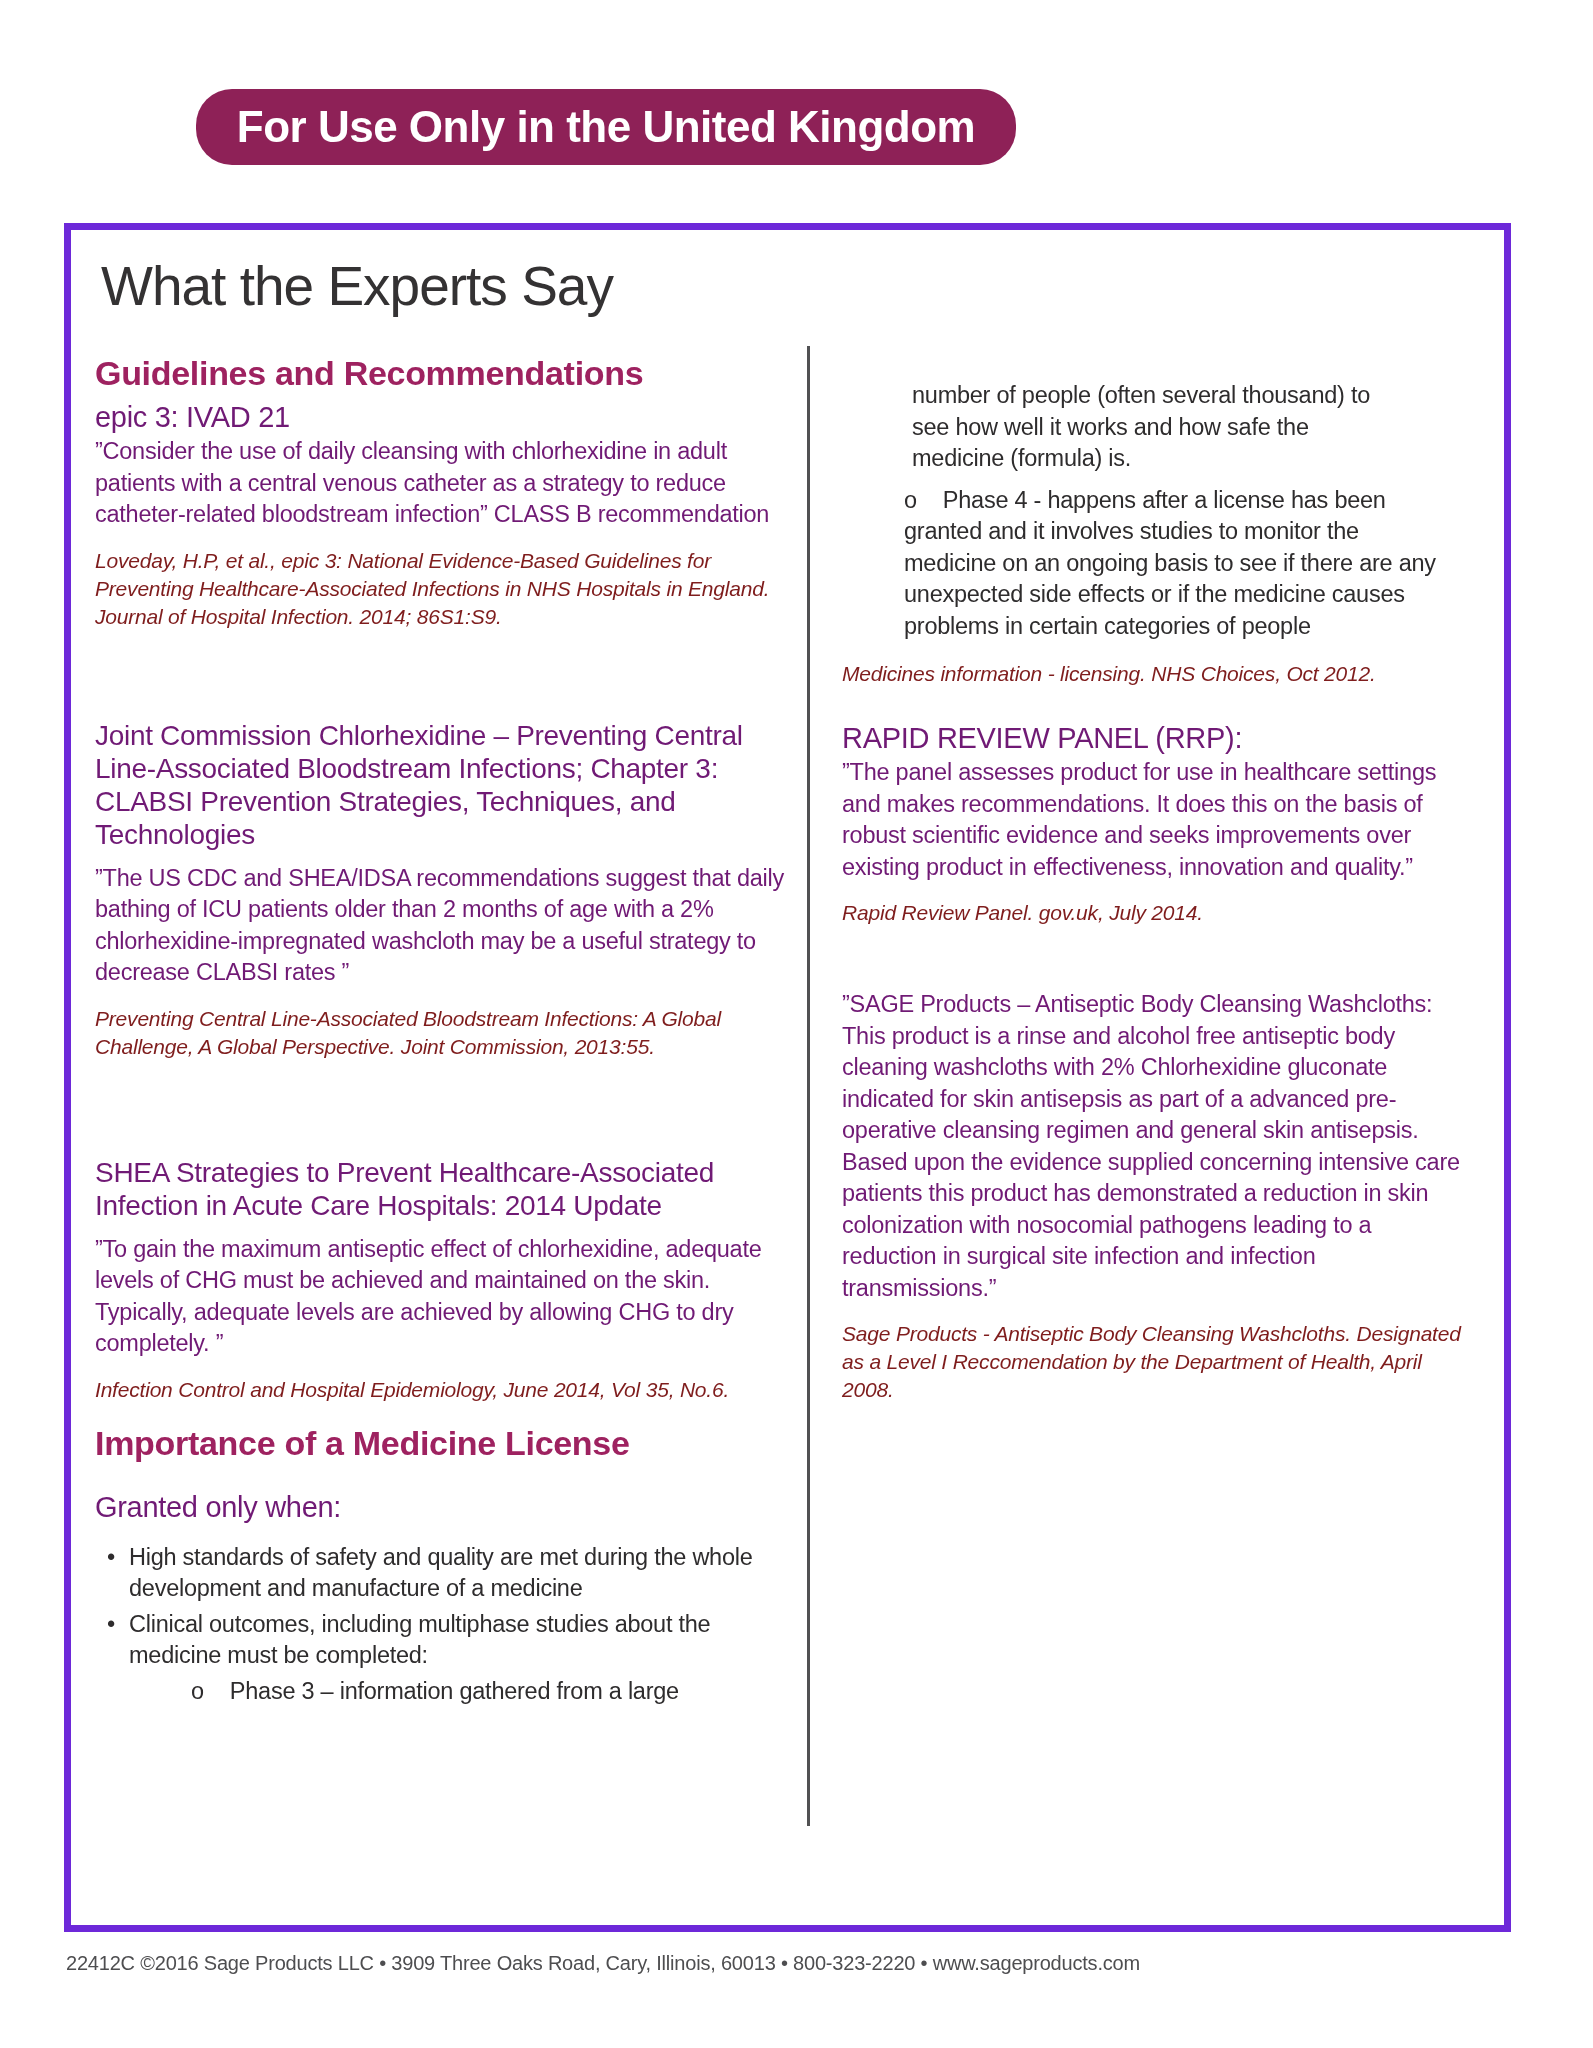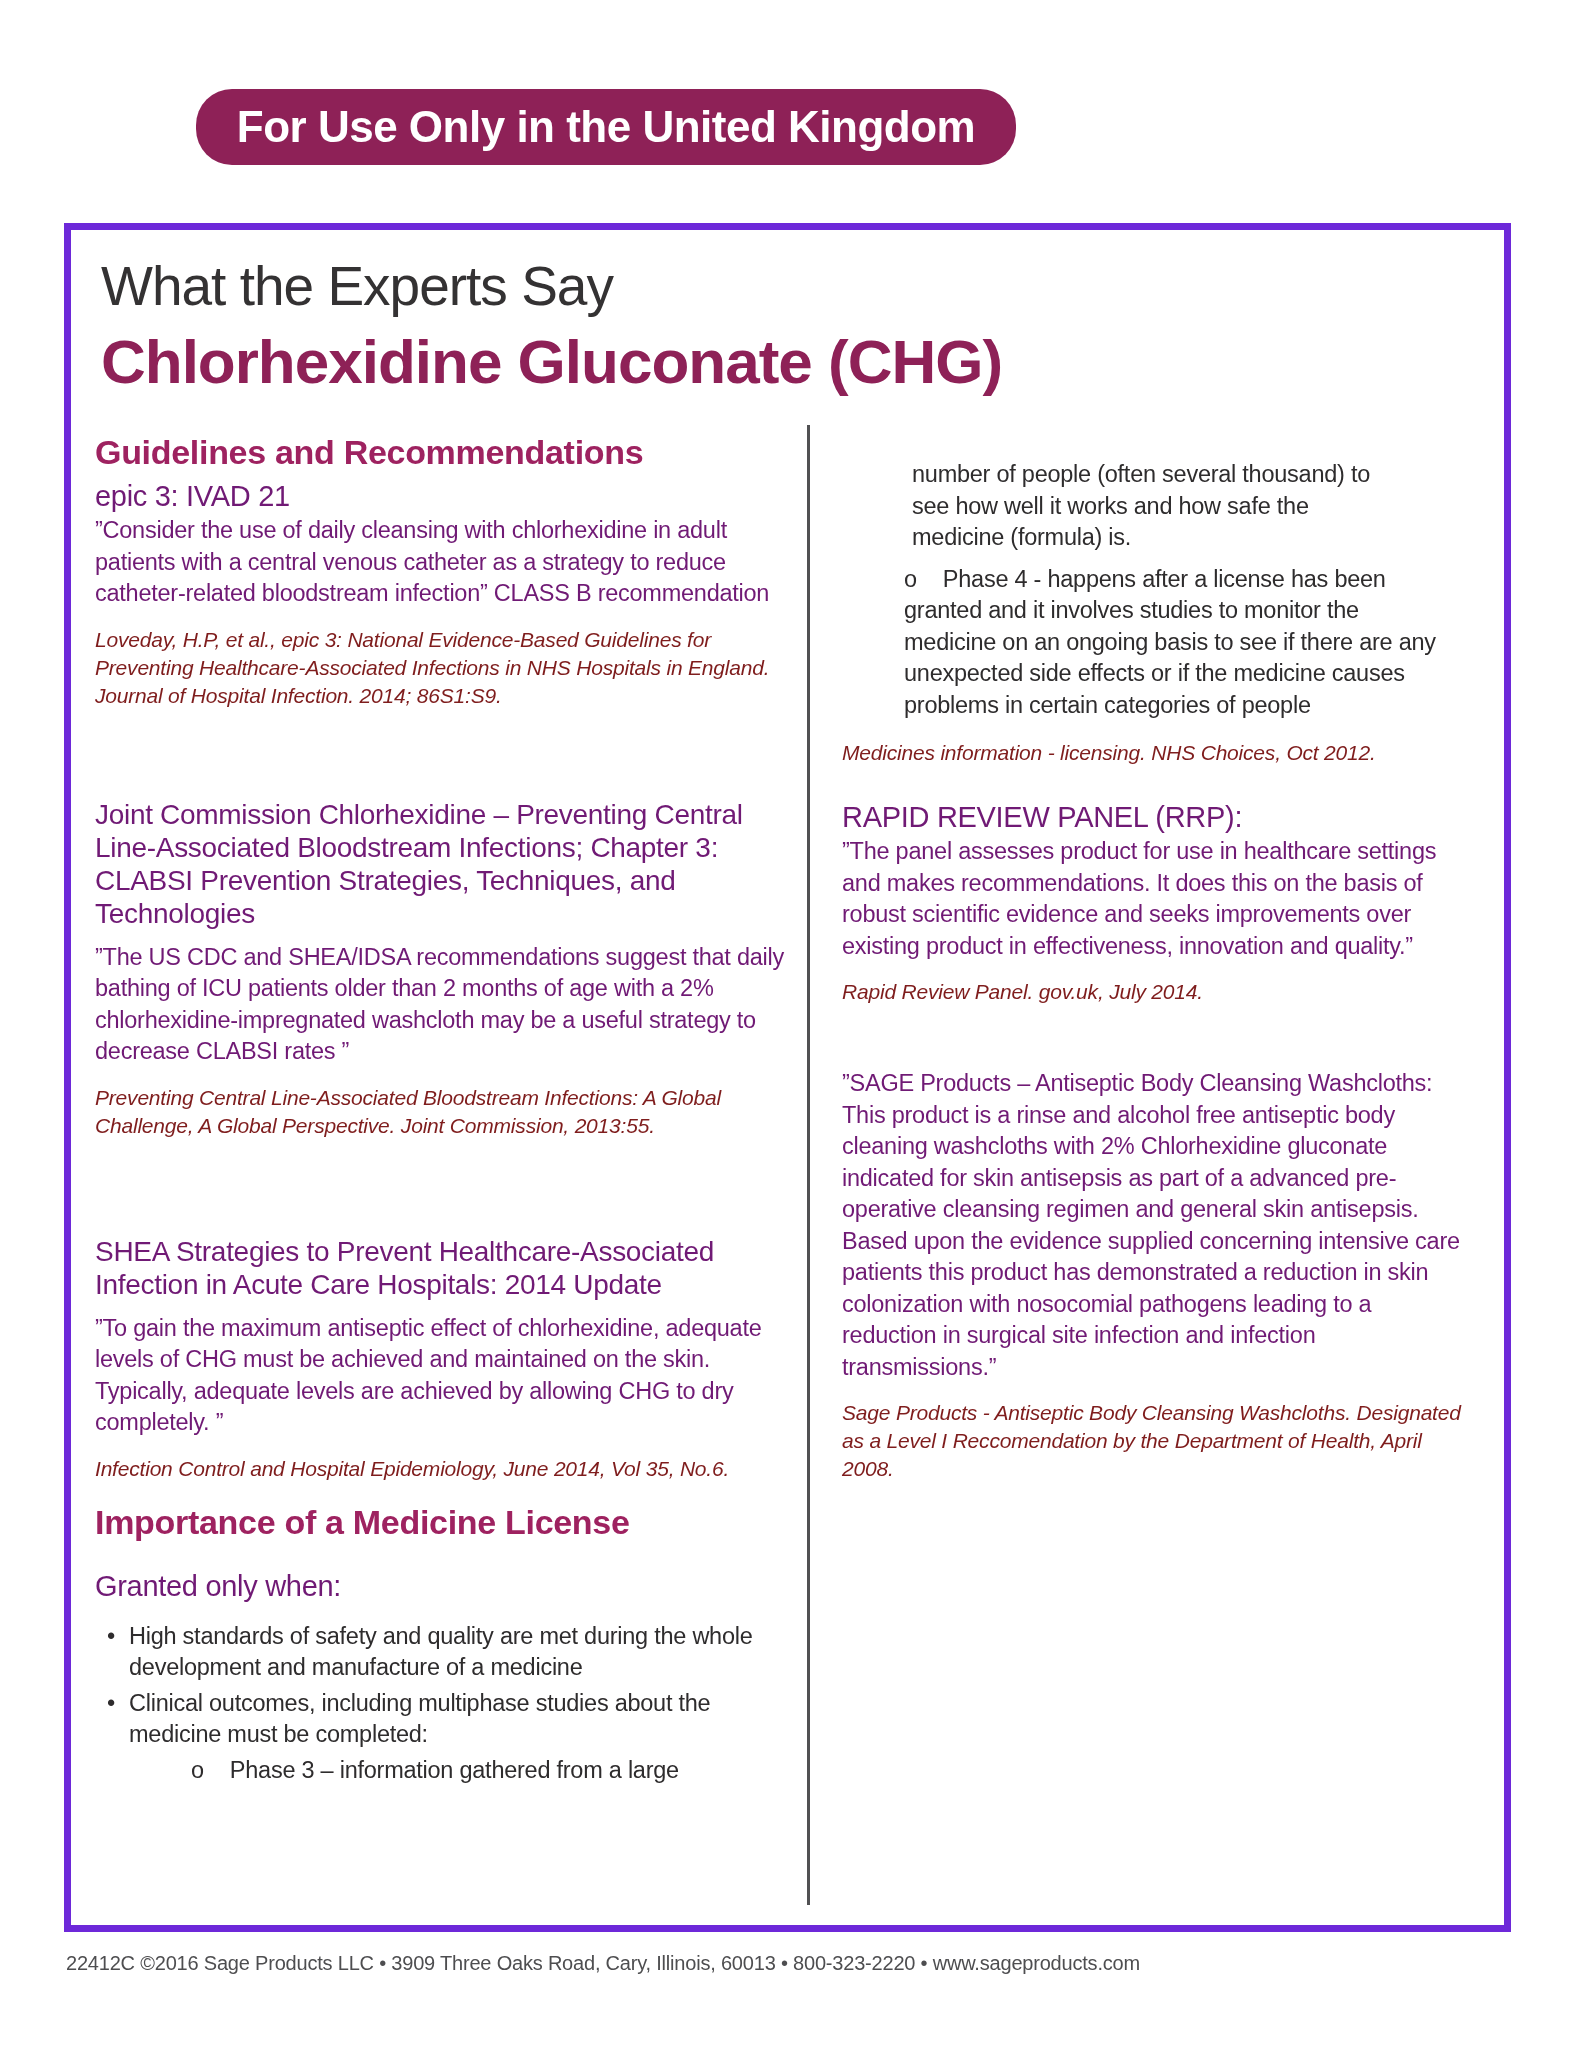--- a/index.html
+++ b/index.html
@@ -60,21 +60,20 @@
 <body>
 
 <div class="page">
 
   <div class="banner">For Use Only in the United Kingdom</div>
 
   <div class="main-box">
 
     <div class="title-block">
       <div class="title1">What the Experts Say</div>
-      <div class="title2">Chlorhexidine Gluconate (CHG)</div>
     </div>
 
     <div class="columns">
 
       <div class="col-left">
         <h2 class="h-maroon">Guidelines and Recommendations</h2>
 
         <h3 class="h-black tight">epic 3: IVAD 21</h3>
         <p class="quote">”Consider the use of daily cleansing with chlorhexidine in adult patients with a central venous catheter as a strategy to reduce catheter-related bloodstream infection”  CLASS B recommendation</p>
         <p class="citation">Loveday, H.P, et al., epic 3: National Evidence-Based Guidelines for Preventing Healthcare-Associated Infections in NHS Hospitals in England. Journal of Hospital Infection. 2014; 86S1:S9.</p>

